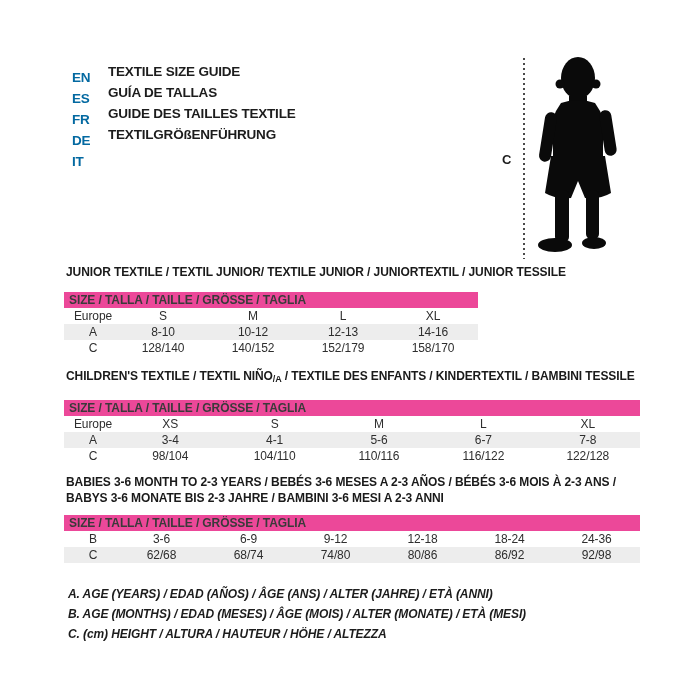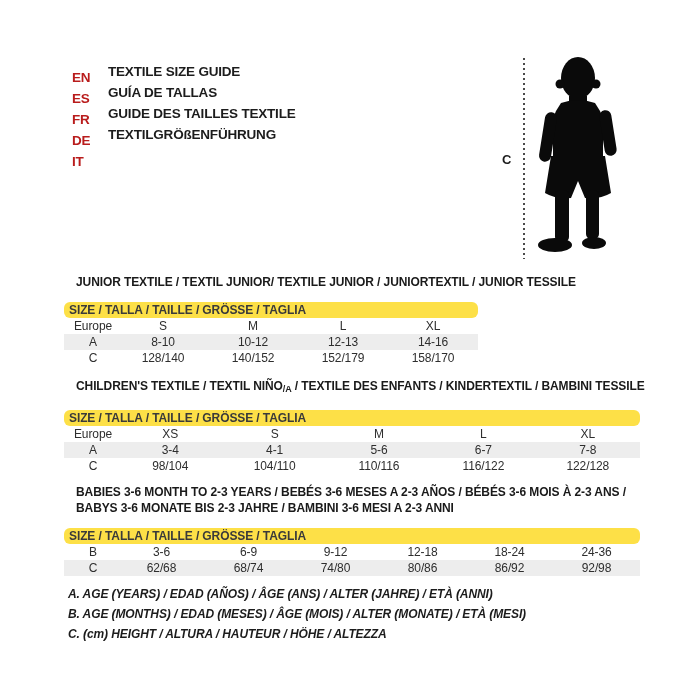--- a/index.html
+++ b/index.html
@@ -5,41 +5,41 @@
   html,body{margin:0;padding:0;background:#ffffff;}
   .canvas{
     position:relative;width:700px;height:700px;background:#ffffff;overflow:hidden;
     font-family:"Liberation Sans",sans-serif;color:#222;
     -webkit-font-smoothing:antialiased;
   }
 
   
   .lang-list{position:absolute;left:72px;top:61px;}
   .lang-row{display:flex;height:21px;align-items:center;}
-  .lang-code{width:36px;font-weight:bold;font-size:13.5px;color:#b91c1c;letter-spacing:-0.2px;margin-top:12px;}
+  .lang-code{width:36px;font-weight:bold;font-size:13.5px;color:#0369a1;letter-spacing:-0.2px;margin-top:12px;}
   .lang-label{font-weight:bold;font-size:13.5px;color:#1c1c1c;letter-spacing:-0.2px;white-space:nowrap;}
 
   
   .dash-line{
     position:absolute;left:523px;top:58px;width:2px;height:201px;
     background-image:repeating-linear-gradient(to bottom,#4a4a4a 0 2px,transparent 2px 5px);
   }
   .measure-label{position:absolute;left:502px;top:152px;font-weight:bold;font-size:13px;color:#1c1c1c;}
   .toddler{position:absolute;left:532px;top:56px;width:92px;height:200px;}
 
   
   .table-block{position:absolute;left:64px;}
   .t1{top:262px;width:414px;}
   .t2{top:366px;width:576px;}
   .t3{top:472px;width:576px;}
-  .tbl-title{margin:12px;font-size:12px;font-weight:bold;color:#1a1a1a;line-height:16px;letter-spacing:-0.1px;white-space:nowrap;}
+  .tbl-title{margin:2px;font-size:12px;font-weight:bold;color:#1a1a1a;line-height:16px;letter-spacing:-0.1px;white-space:nowrap;}
   .subscript{font-size:9px;vertical-align:-2px;}
   .size-bar{
-    height:16px;background:#fde047;color:#3a3a3a;
-    font-size:12px;font-weight:bold;line-height:16px;padding-left:5px;letter-spacing:-0.1px;border-radius:6px;
+    height:16px;background:#ec4899;color:#3a3a3a;
+    font-size:12px;font-weight:bold;line-height:16px;padding-left:5px;letter-spacing:-0.1px;
   }
   .t1 .size-bar{margin-top:12px;}
   .t2 .size-bar{margin-top:13px;}
   .t3 .size-bar{margin-top:9px;}
   table.size-table{
     width:100%;border-collapse:collapse;table-layout:fixed;
     font-size:12px;color:#2e2e2e;letter-spacing:-0.1px;
   }
   .size-table td{height:16px;padding:0;text-align:center;line-height:16px;font-weight:normal;}
   .size-table td.lbl{text-align:center;padding-left:4px;}

